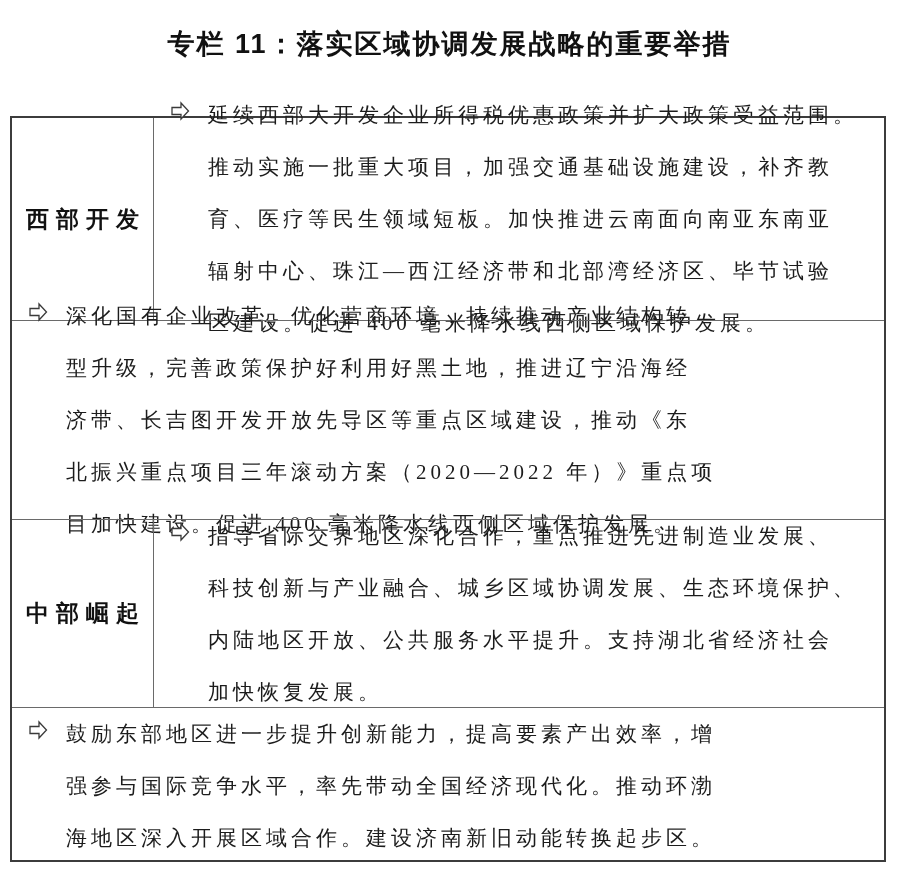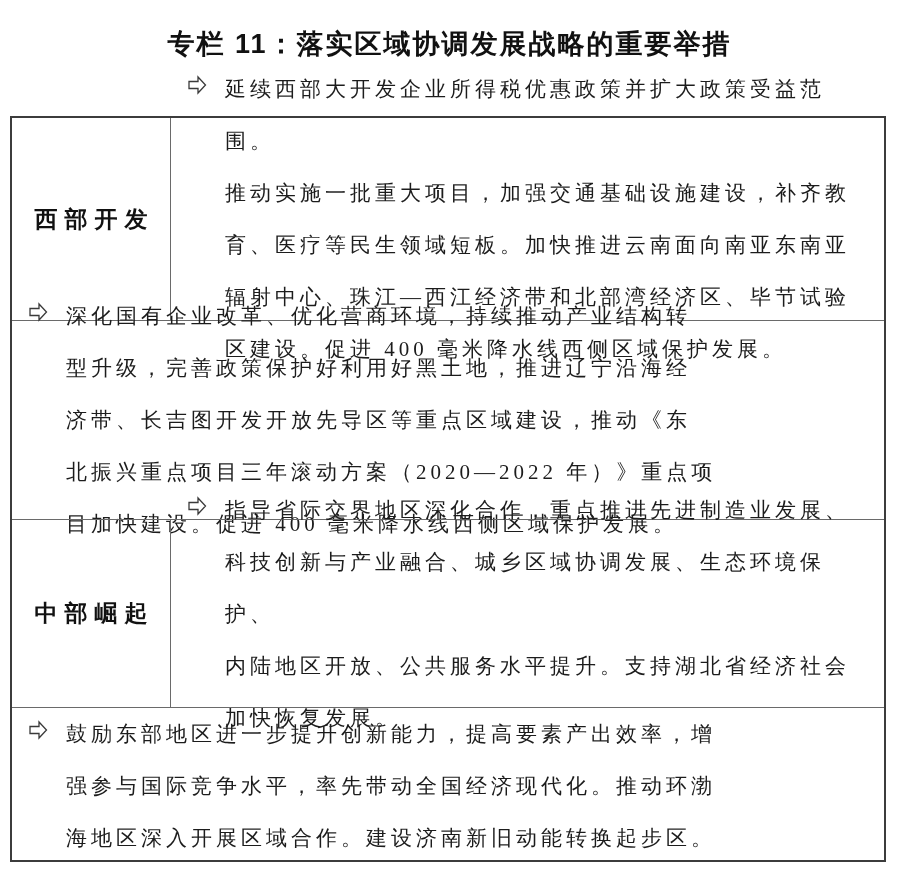--- a/index.html
+++ b/index.html
@@ -47,21 +47,21 @@
   }
   .trow + .trow {
     border-top: 1px solid #6a6a6a;
   }
   .trow.r1 { height: 202px; }
   .trow.r2 { height: 199px; }
   .trow.r3 { height: 188px; }
   .trow.r4 { flex: 1; }
 
   .label-cell {
-    width: 159px;
+    width: 142px;
     box-sizing: border-box;
     border-right: 1px solid #6a6a6a;
     display: flex;
     align-items: center;
     justify-content: center;
   }
   .row-label {
     font-family: "Liberation Sans", "DejaVu Sans", sans-serif;
     font-weight: bold;
     font-size: 23px;

